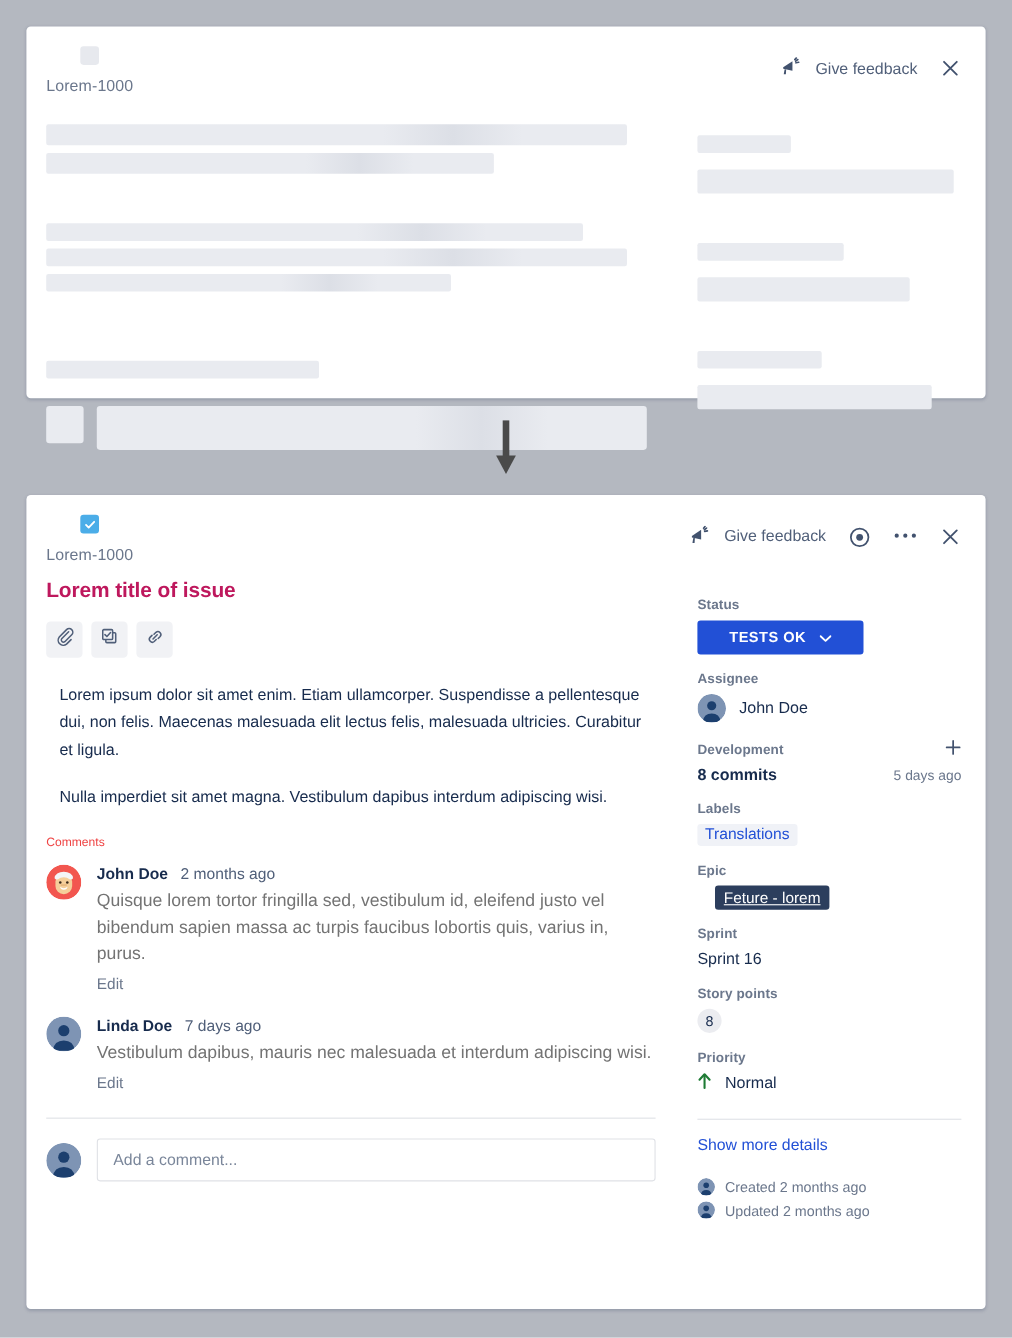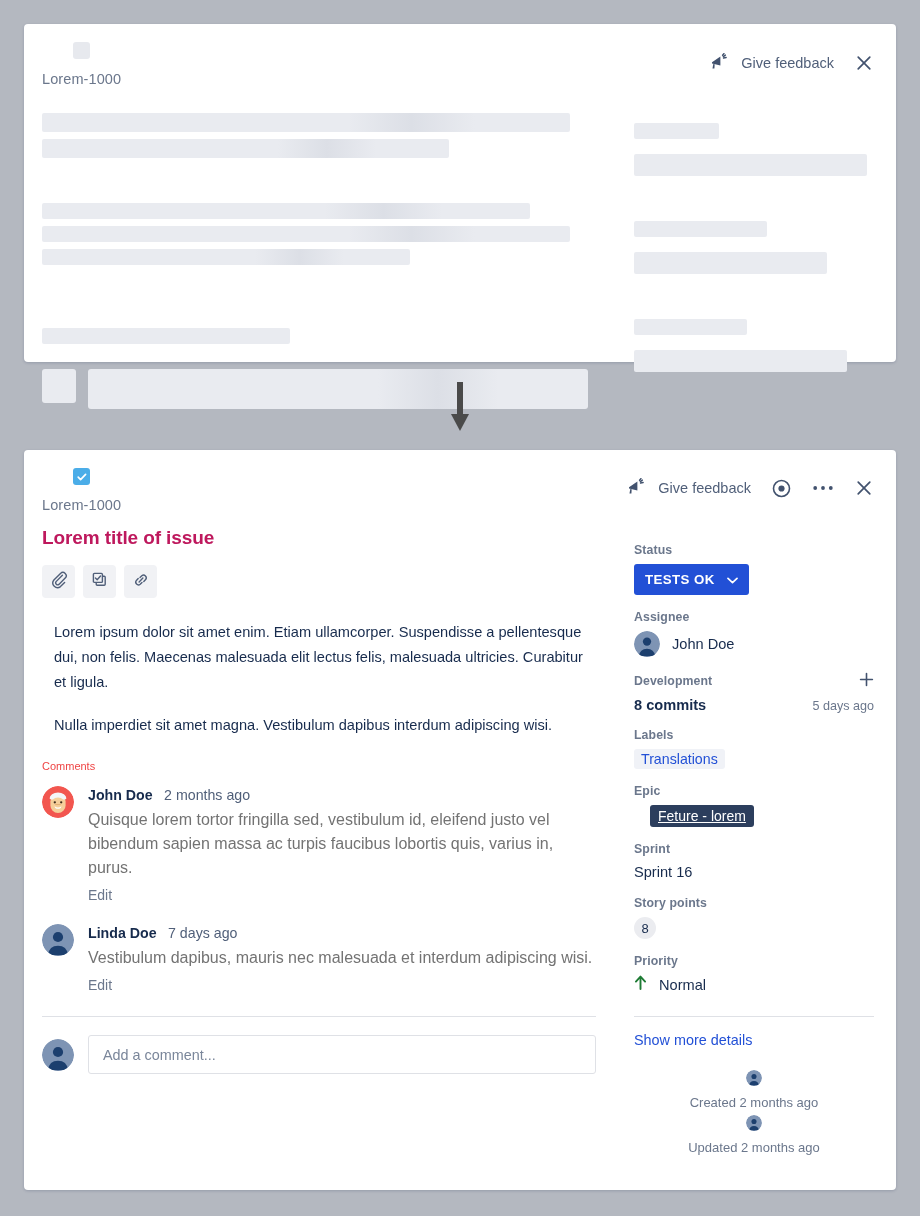--- a/index.html
+++ b/index.html
@@ -125,21 +125,21 @@
   
   .fld { margin-bottom: 15px; }
   .fld-label {
     font-size: 12.3px; font-weight: bold; color: #6b778c;
     letter-spacing: .1px; margin-bottom: 7px;
   }
   .fld-label.row { display: flex; align-items: center; justify-content: space-between; }
   .status-btn {
     display: inline-flex; align-items: flex-end; gap: 12px;
     background: #2250d6; color: #fff; border: none; border-radius: 3px;
-    padding: 8px 11px; font-size: 13.3px; font-weight: bold;
+    padding: 8px 29px; font-size: 13.3px; font-weight: bold;
     letter-spacing: .4px; cursor: pointer;
     font-family: "Liberation Sans", sans-serif;
   }
   .assignee { display: flex; align-items: center; gap: 12px; }
   .av-sm { width: 26px; height: 26px; border-radius: 50%; overflow: hidden; flex: none; }
   .fld-value { font-size: 14.6px; color: #172b4d; }
   .fld-value.bold { font-weight: bold; }
   .dev-row { display: flex; align-items: baseline; justify-content: space-between; }
   .dev-time { font-size: 12.6px; color: #6b778c; }
   .label-chip {
@@ -156,21 +156,21 @@
     display: inline-flex; align-items: center; justify-content: center;
     min-width: 22px; height: 22px; border-radius: 11px;
     background: #ebecf0; color: #172b4d; font-size: 13px; padding: 0 7px;
   }
   .prio { display: flex; align-items: center; gap: 12px; }
   .side-divider { height: 1px; background: #dfe1e6; margin: 22px 0 14px 0; }
   .more-link {
     font-size: 14.4px; color: #2250d6; cursor: pointer; margin-bottom: 22px;
     display: inline-block;
   }
-  .ts-row { display: flex; align-items: center; gap: 9px; margin-bottom: 5px; flex-direction: column; }
+  .ts-row { display: flex; align-items: center; gap: 9px; margin-bottom: 5px; }
   .ts-text { font-size: 13px; color: #6b778c; }
   .ts-av { width: 16px; height: 16px; border-radius: 50%; overflow: hidden; flex: none; }
 </style>
 </head>
 <body>
 
 <div class="stage">
 
   <div class="card" id="card-loading">
 

